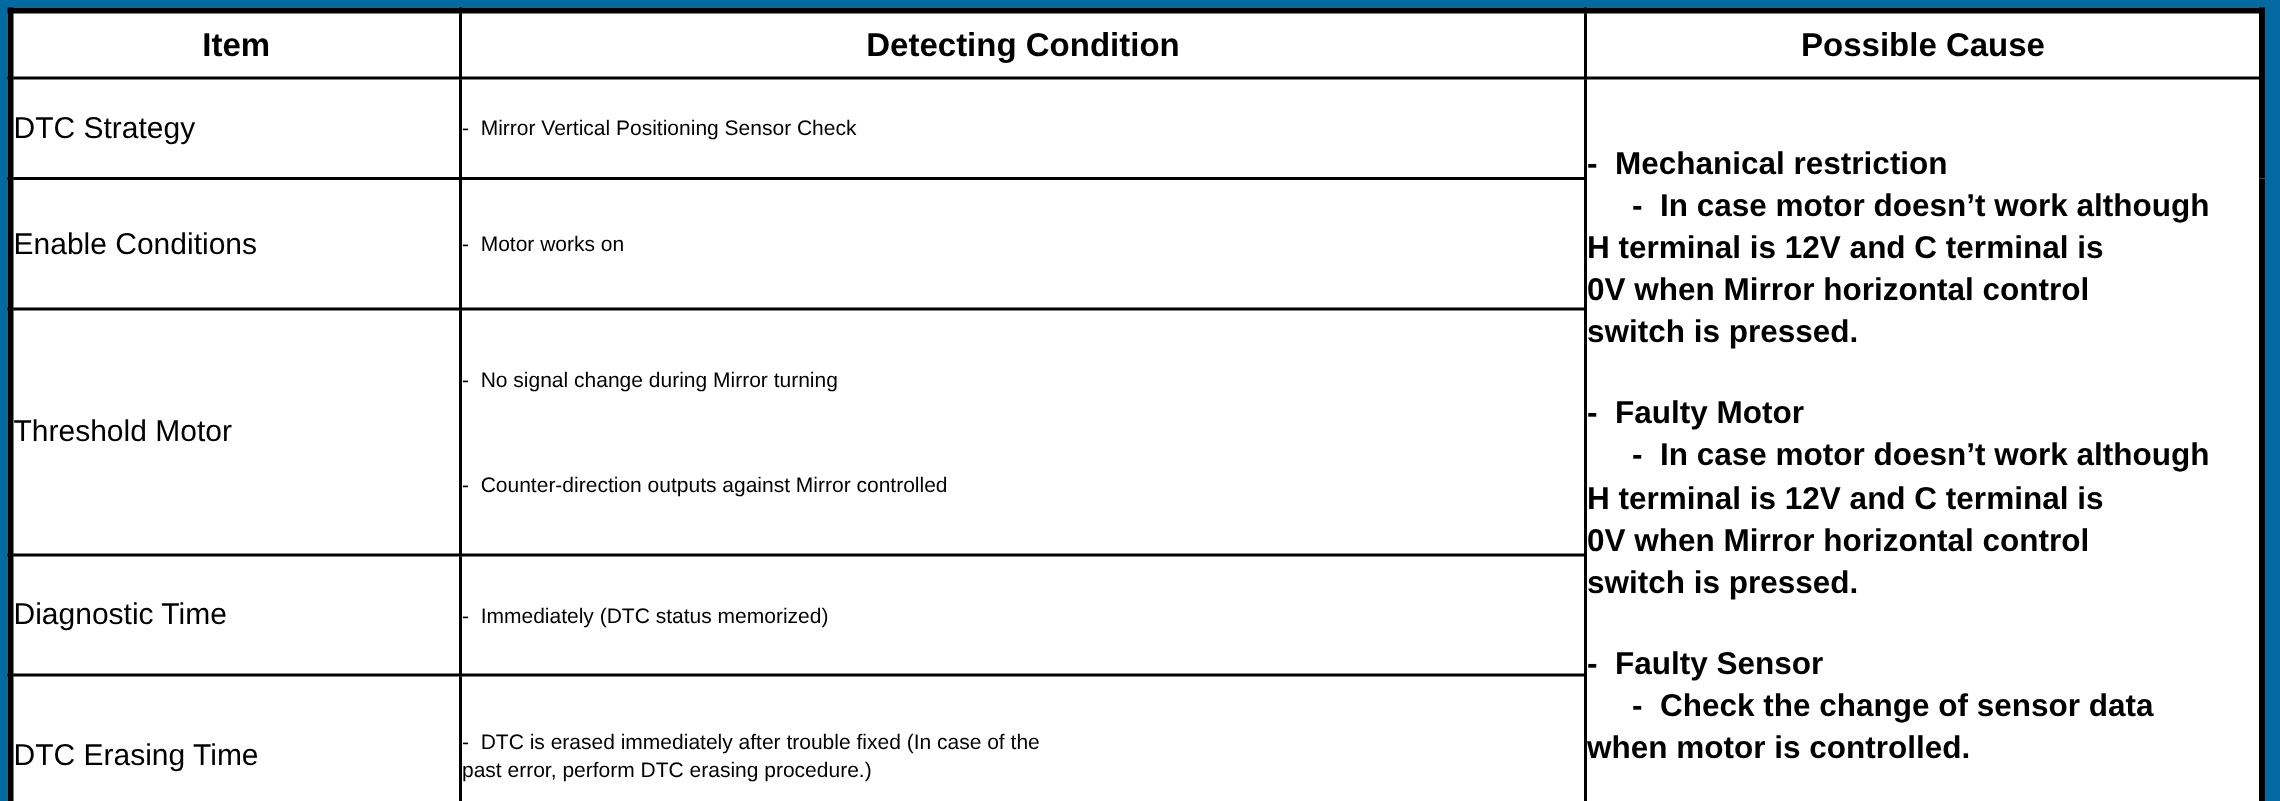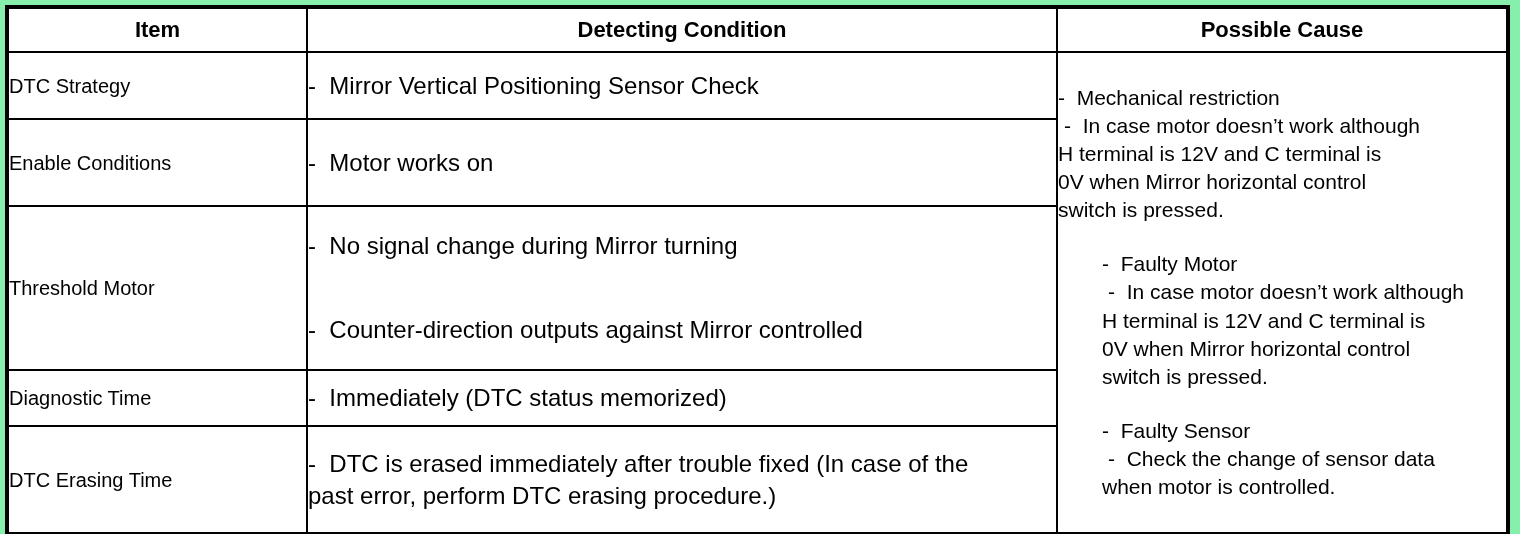--- a/index.html
+++ b/index.html
@@ -12,21 +12,21 @@
     height: 534px;
     font-family: "Liberation Sans", sans-serif;
     color: #000000;
     overflow: hidden;
   }
 
   .sheet {
     position: relative;
     width: 1520px;
     height: 534px;
-    background: #86efac;
+    background: #0369a1;
   }
 
   
   .dtc-table {
     position: absolute;
     left: 5px;
     top: 5px;
     width: 1505px;
     height: 517px;
     border-collapse: collapse;
@@ -68,21 +68,21 @@
     font-weight: normal;
   }
   .item-label {
     display: block;
     line-height: 1.1;
   }
 
   
   .cond-cell {
     text-align: left;
-    font-size: 24px;
+    font-size: 14px;
     padding: 0 10px 0 14px;
   }
   .cond-list {
     margin: 0;
     padding: 0;
     list-style: none;
   }
   .cond-line {
     display: block;
     line-height: 1.32;
@@ -90,36 +90,36 @@
   }
   .cond-line.gap-before { margin-top: 52px; }
 
   
   .cause-cell {
     text-align: left;
     font-size: 21px;
     vertical-align: top;
     padding: 10px 4px 6px 10px;
   }
-  .cause-block { display: block; }
-  .cause-block + .cause-block { margin-top: 26px; padding-left: 44px; }
+  .cause-block { display: block; font-weight: bold; }
+  .cause-block + .cause-block { margin-top: 26px; }
   .cause-line {
     display: block;
     line-height: 1.34;
     white-space: pre-wrap;
   }
   .cause-head { margin-left: 0; }
-  .cause-sub  { margin-left: 6px; }
+  .cause-sub  { margin-left: 30px; }
   .cause-cont { }
 
   
   .row-strategy  { height: 67px; }
   .row-enable    { height: 87px; }
   .row-threshold { height: 164px; }
-  .row-diag      { height: 56px; }
+  .row-diag      { height: 80px; }
   .row-erase     { height: 108px; }
 </style>
 </head>
 <body>
 
 <div class="sheet">
 
   <table class="dtc-table">
     <colgroup>
       <col class="col-item">

